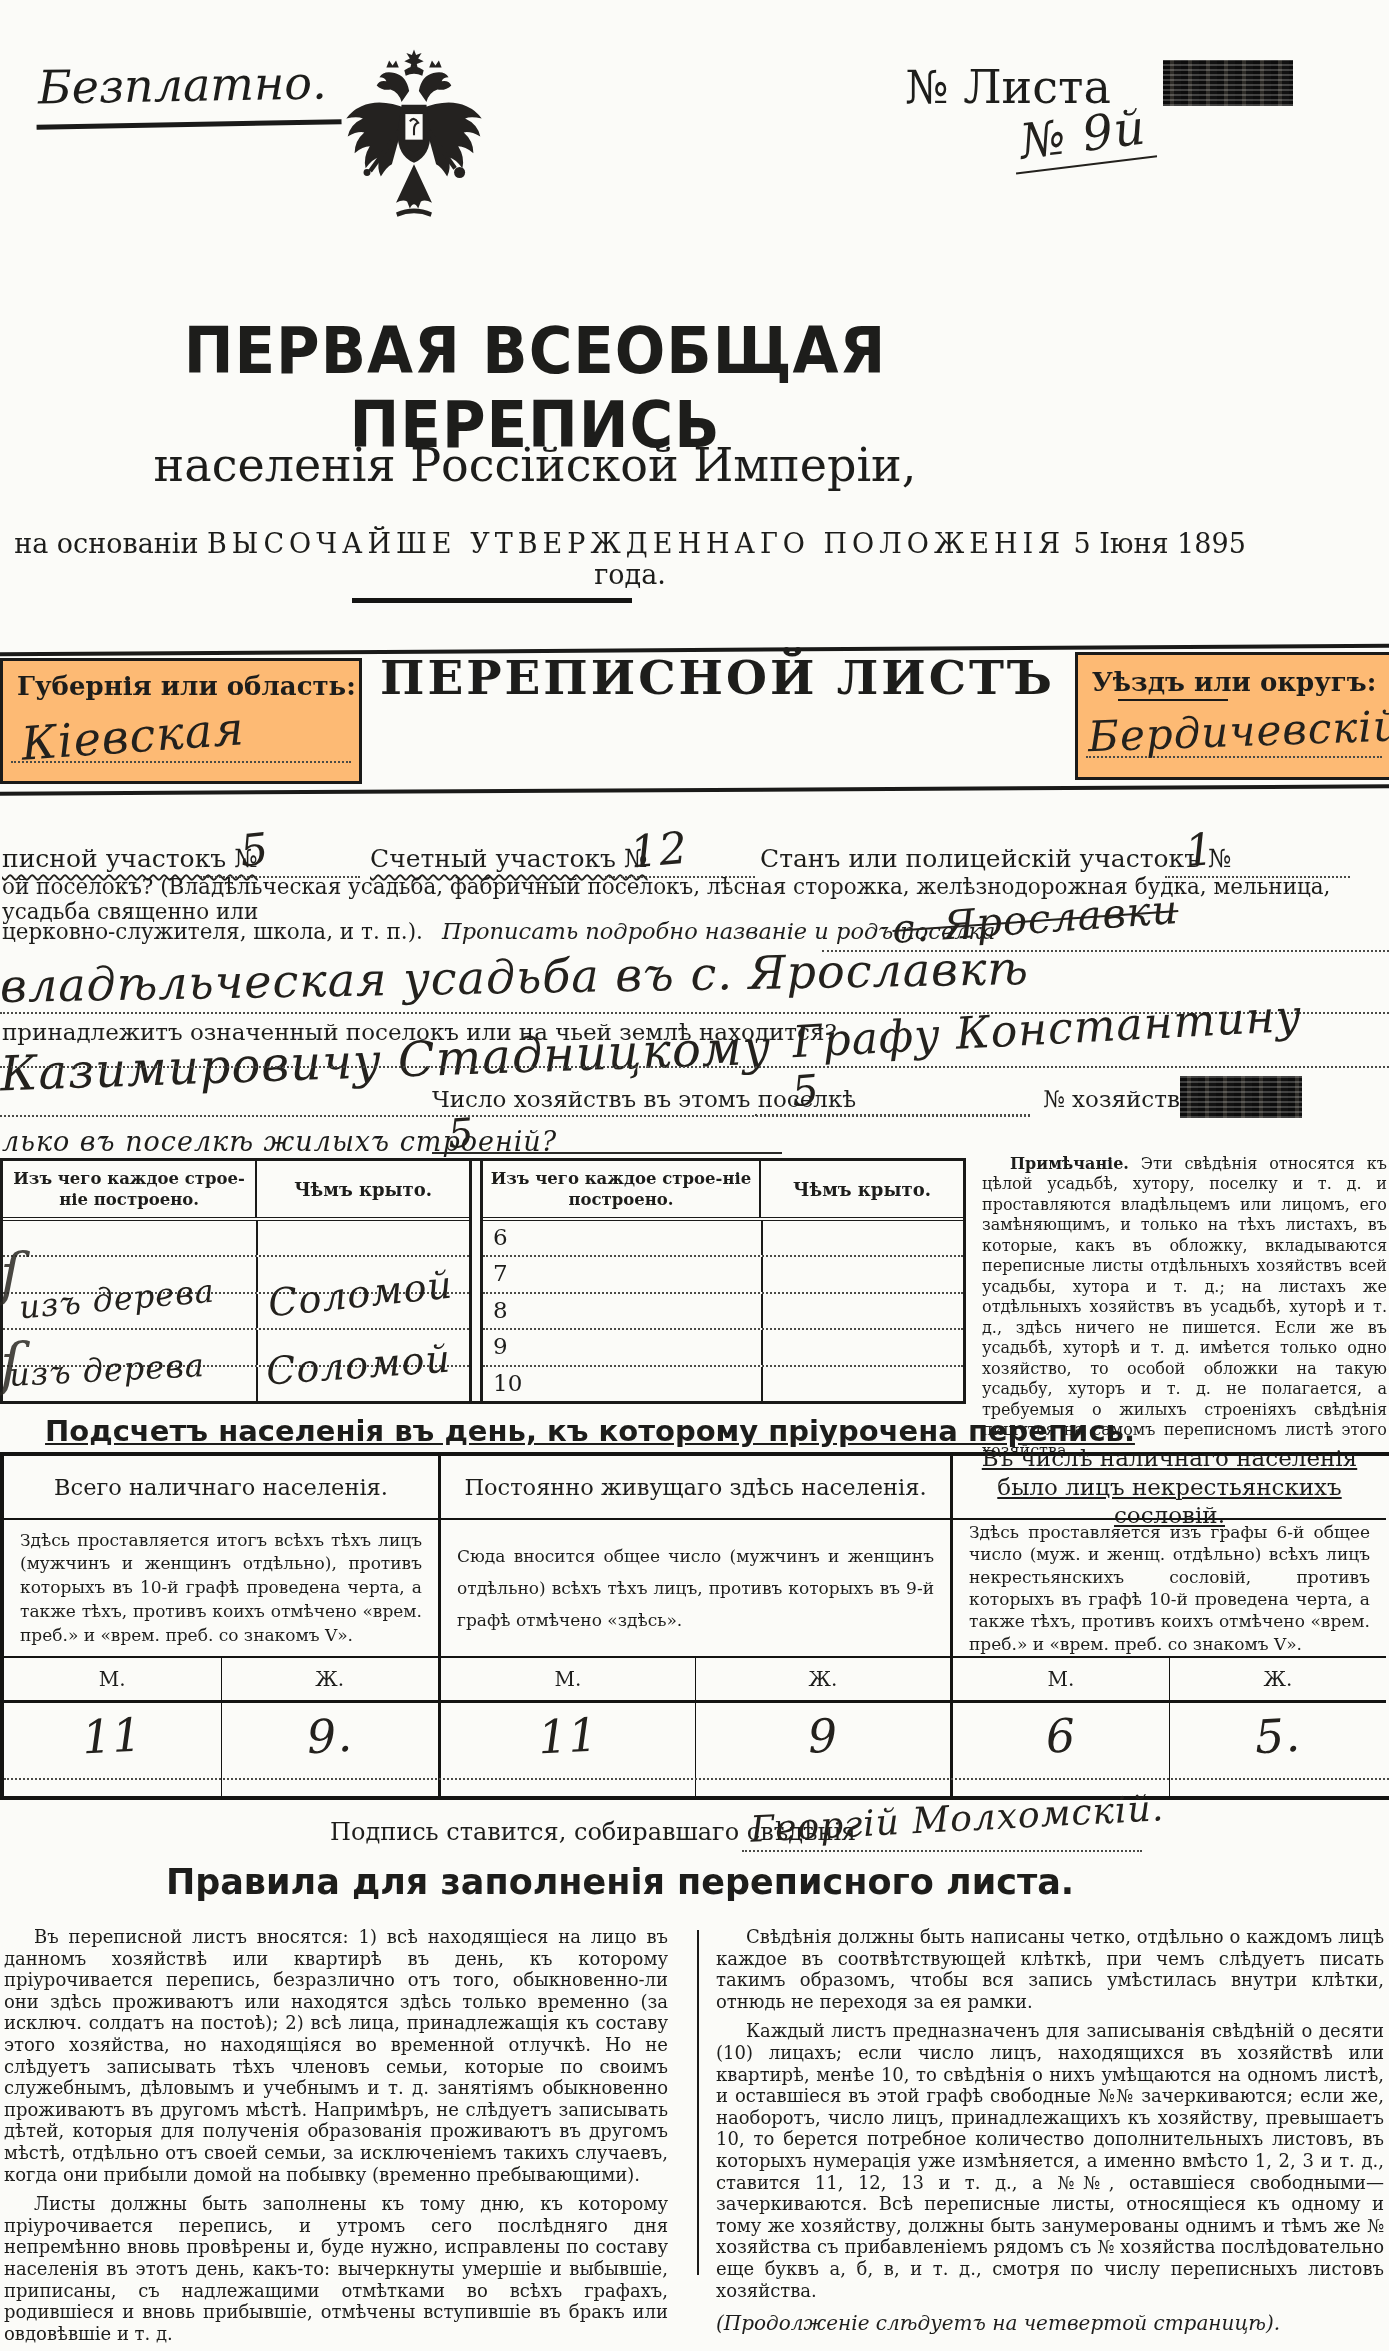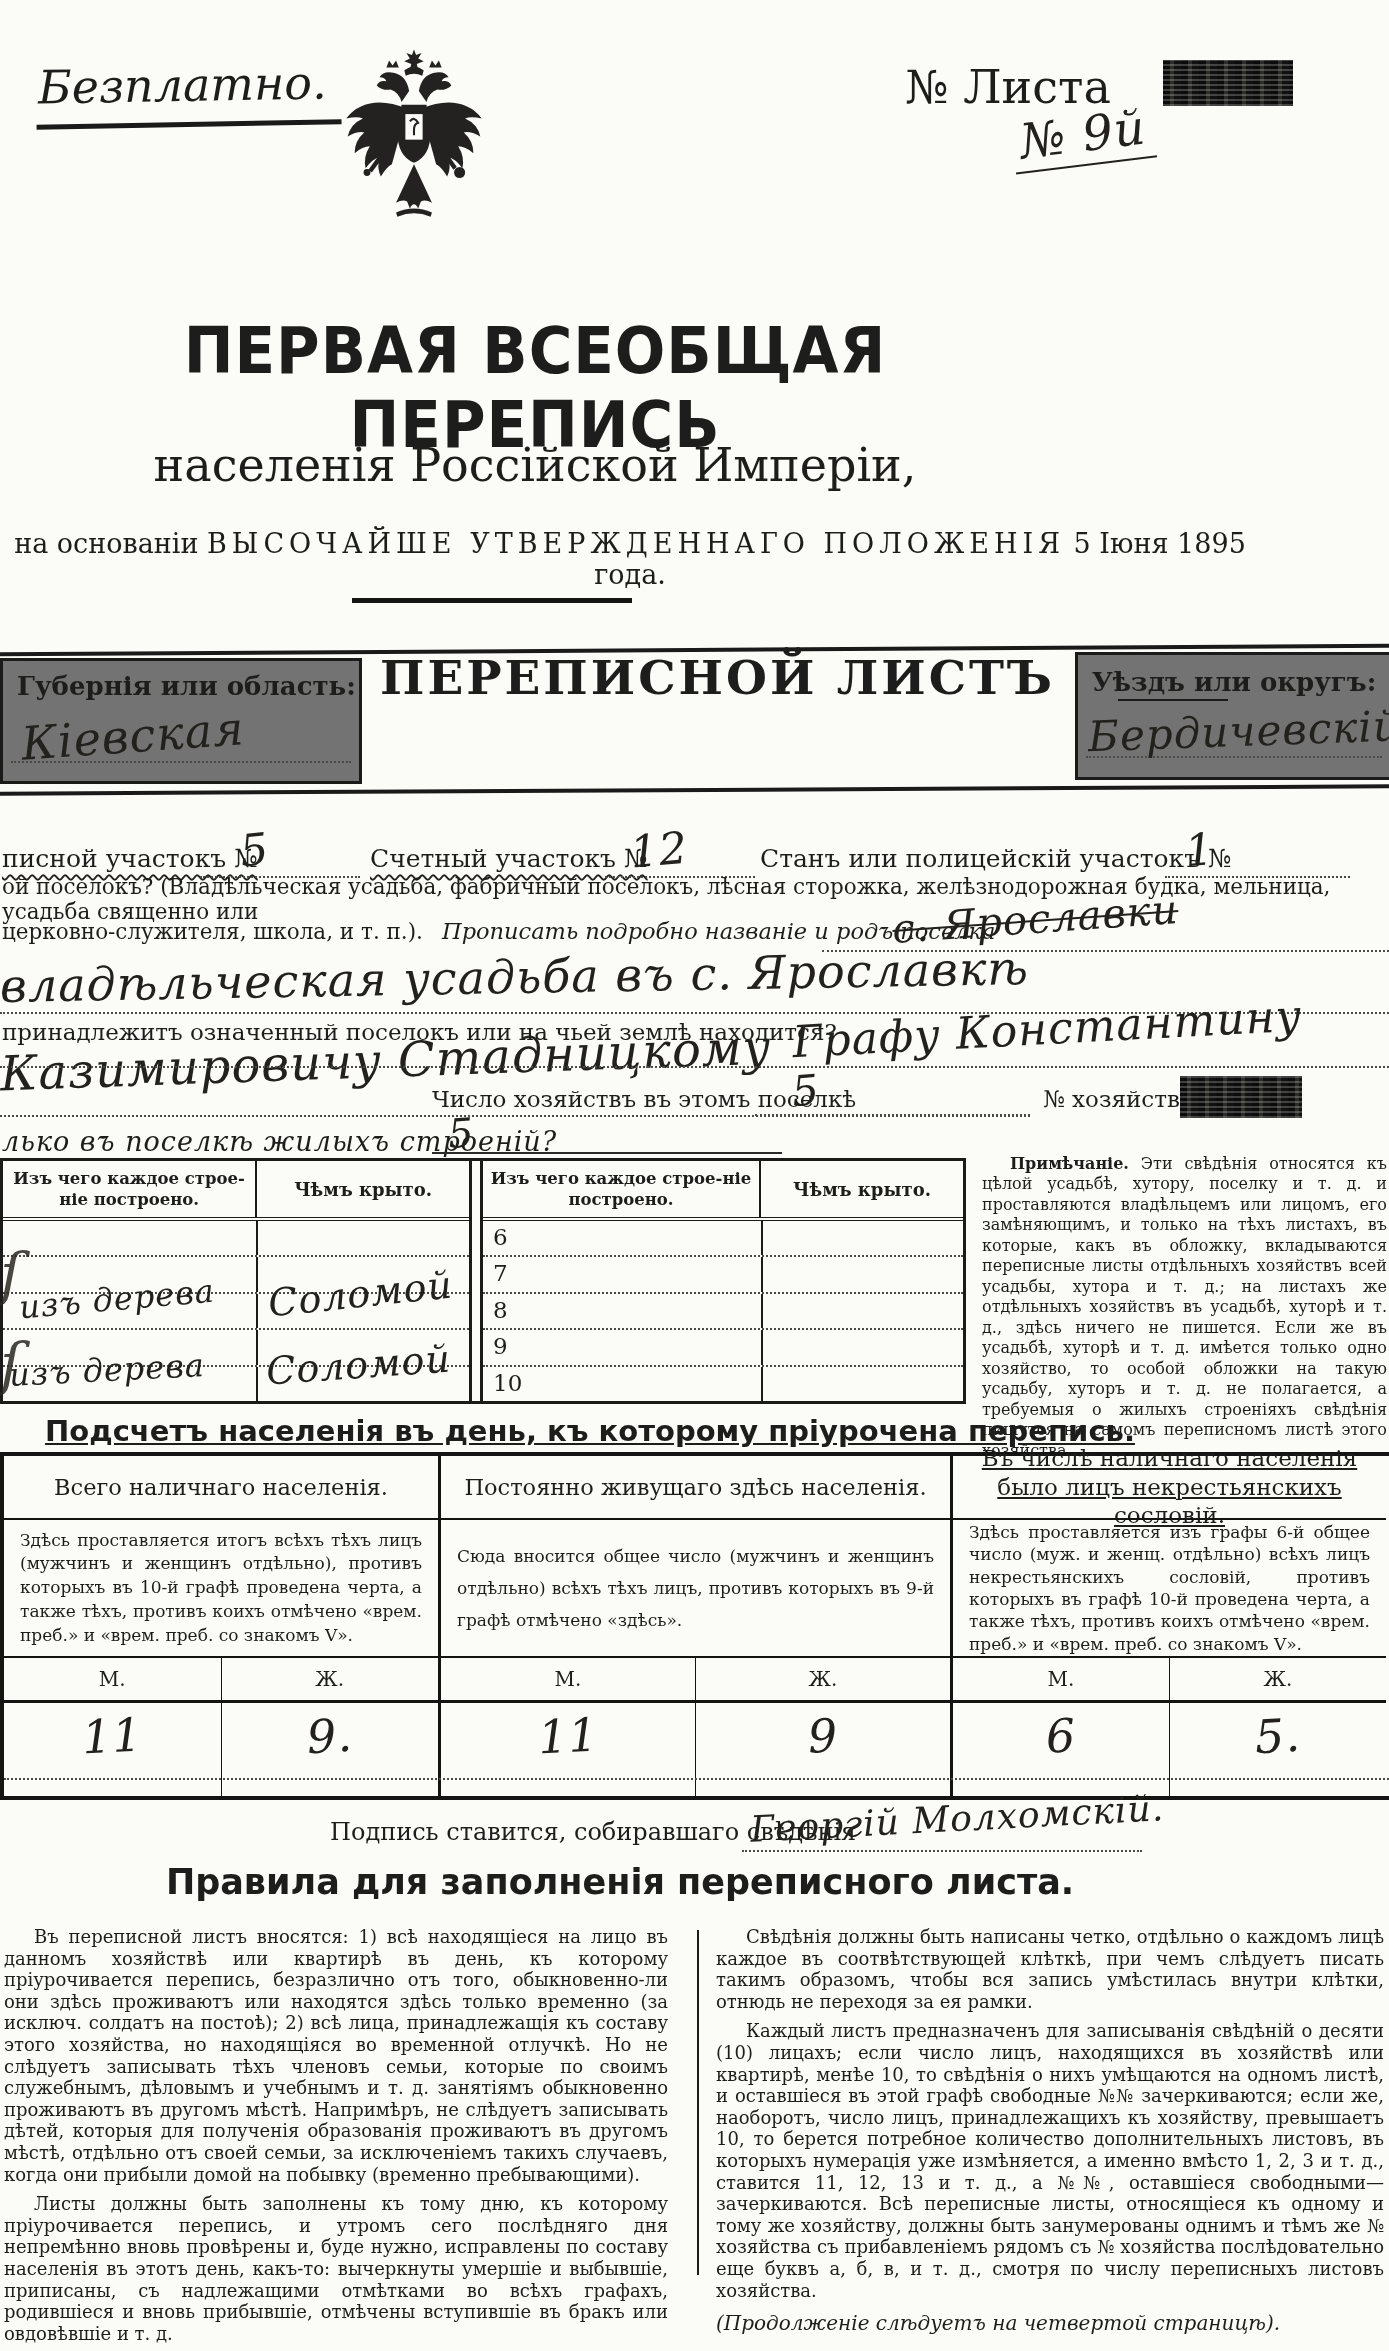--- a/index.html
+++ b/index.html
@@ -22,21 +22,21 @@
   .dotline{border-bottom:2px dotted #4a4a46;height:0;}
   .solidline{border-bottom:2px solid #2a2a28;height:0;}
   .smudge{
     display:inline-block;
     background:
       repeating-linear-gradient(0deg, rgba(250,250,248,.22) 0 2px, transparent 2px 5px),
       repeating-linear-gradient(90deg,#0c0c0c 0 7px,#2e2c28 7px 11px,#111 11px 18px);
   }
   .wavy{text-decoration:underline wavy 2px #23211d;text-underline-offset:7px;}
   
-  .hbox{border:3px solid #1a1a19;background:#737373;}
+  .hbox{border:3px solid #1a1a19;background:#fdba74;}
   .band-rule{background:#1a1a19;height:4px;}
   
   .btable{border:3px solid #1a1a19;display:flex;}
   .bhalf{display:flex;flex-direction:column;}
   .bhead{display:flex;border-bottom:4px double #1a1a19;}
   .bhead .hc{
     font-size:16.5px;font-weight:bold;text-align:center;padding:6px 4px 4px;
     line-height:1.25;display:flex;align-items:center;justify-content:center;
   }
   .brow{display:flex;height:36px;border-bottom:2px dotted #4a4a46;position:relative;}

